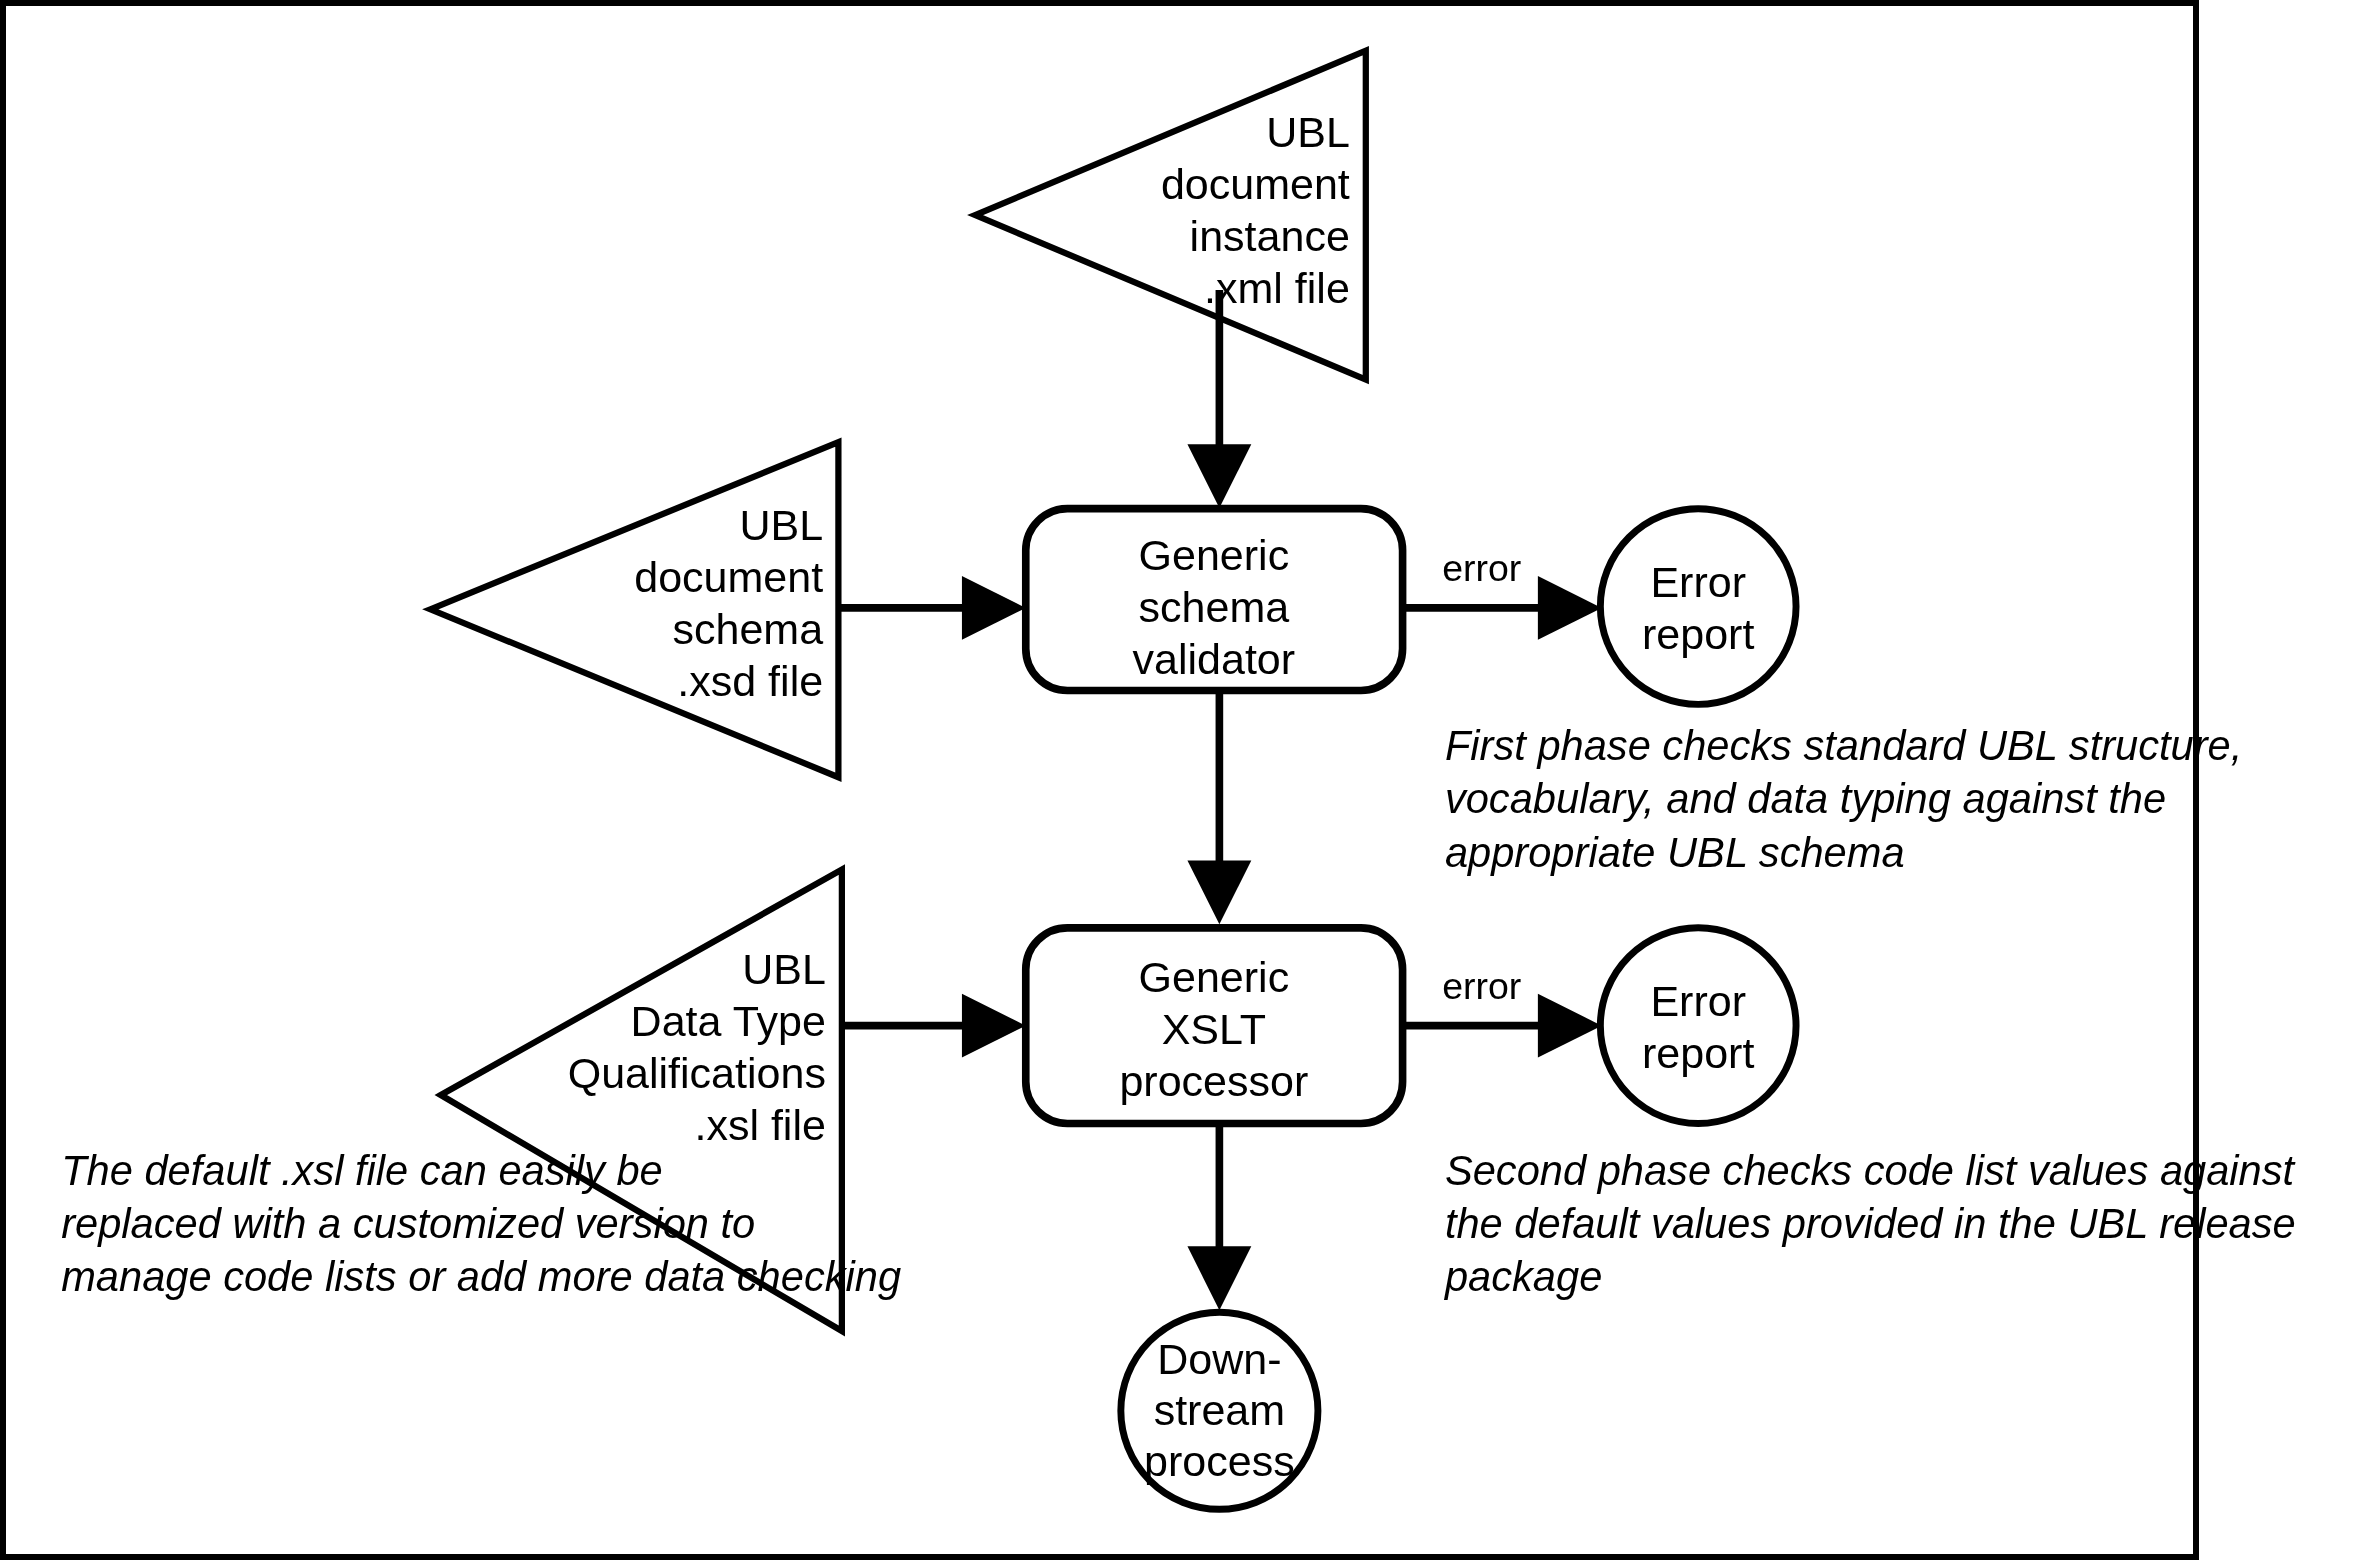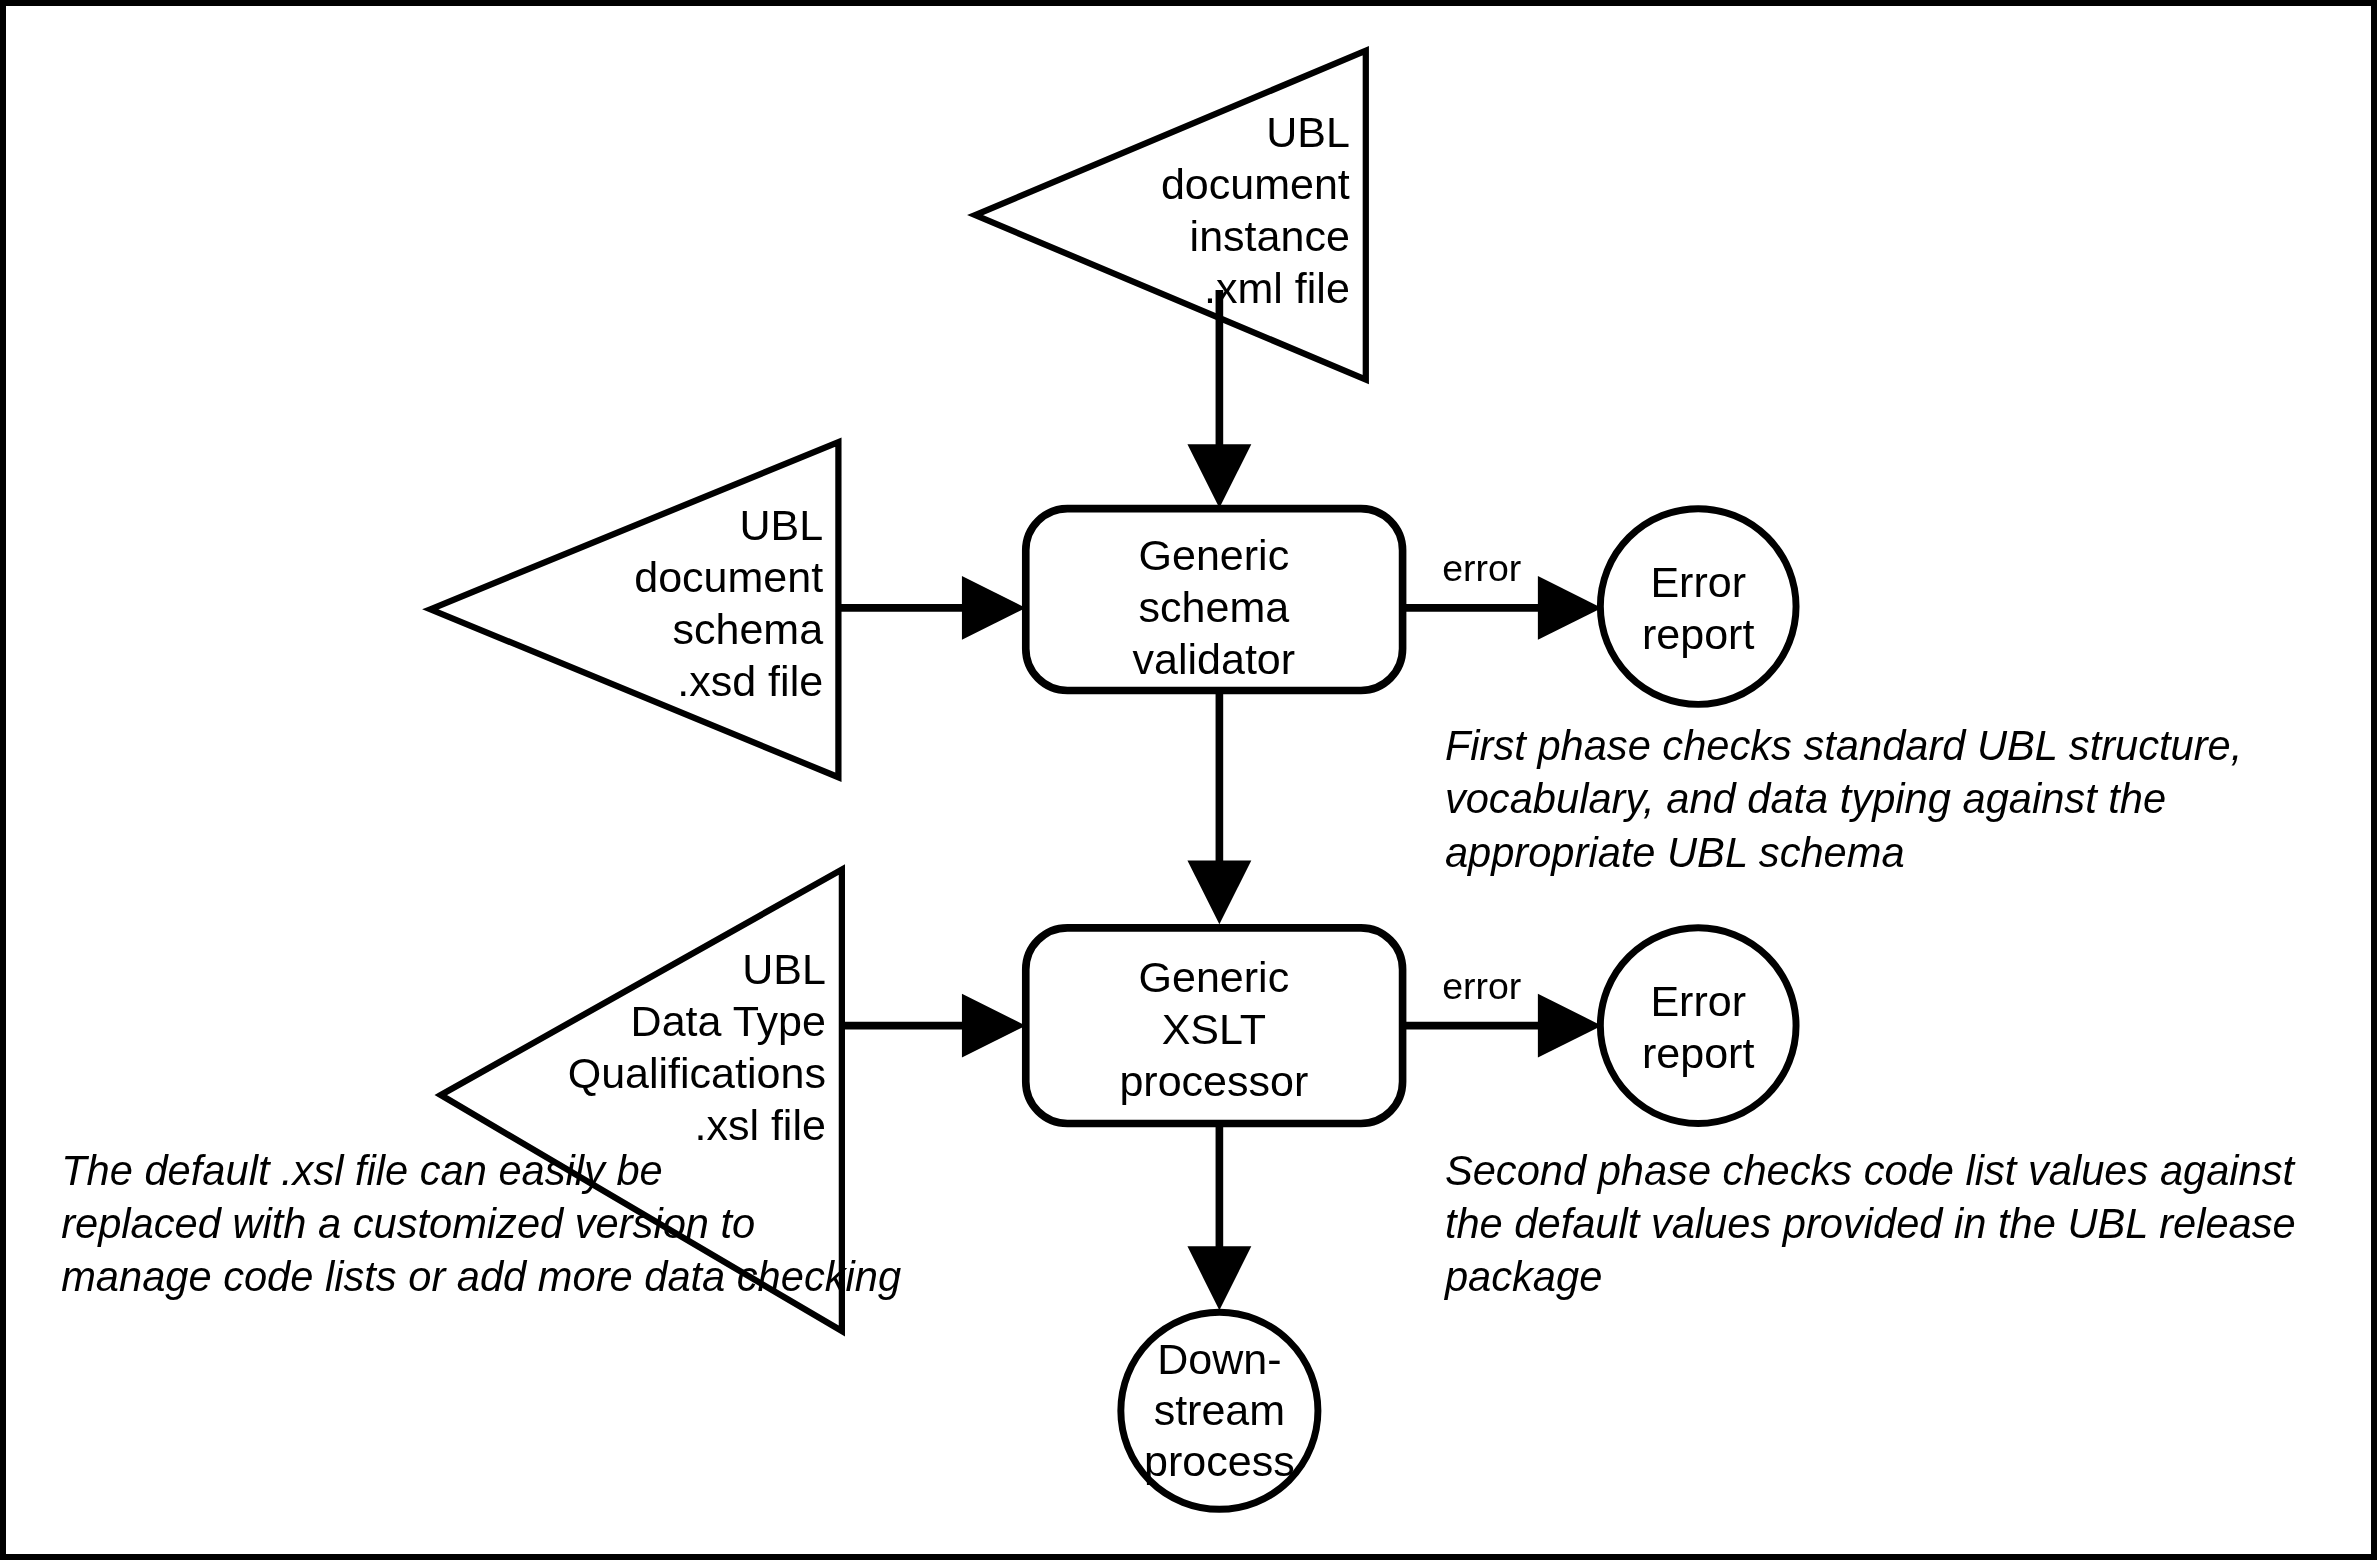--- a/index.html
+++ b/index.html
@@ -8,21 +8,21 @@
     background: #ffffff;
   }
   body {
     width: 2377px;
     height: 1560px;
     font-family: "Liberation Sans", sans-serif;
     overflow: hidden;
   }
   #diagram-frame {
     position: relative;
-    width: 2377px;
+    width: 2199px;
     height: 1560px;
     background: #ffffff;
     box-sizing: border-box;
     border: 6.2px solid #000000;
   }
   svg#flow {
     display: block;
     width: 2377px;
     height: 1560px;
     position: absolute;

